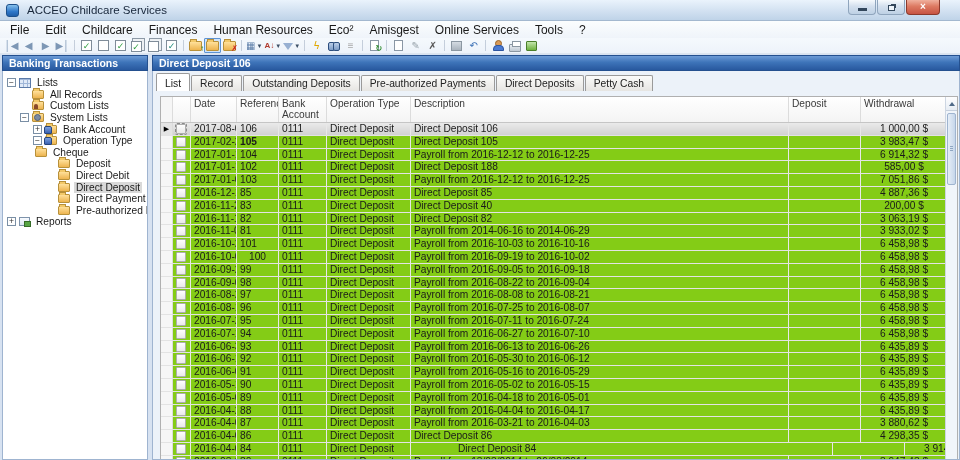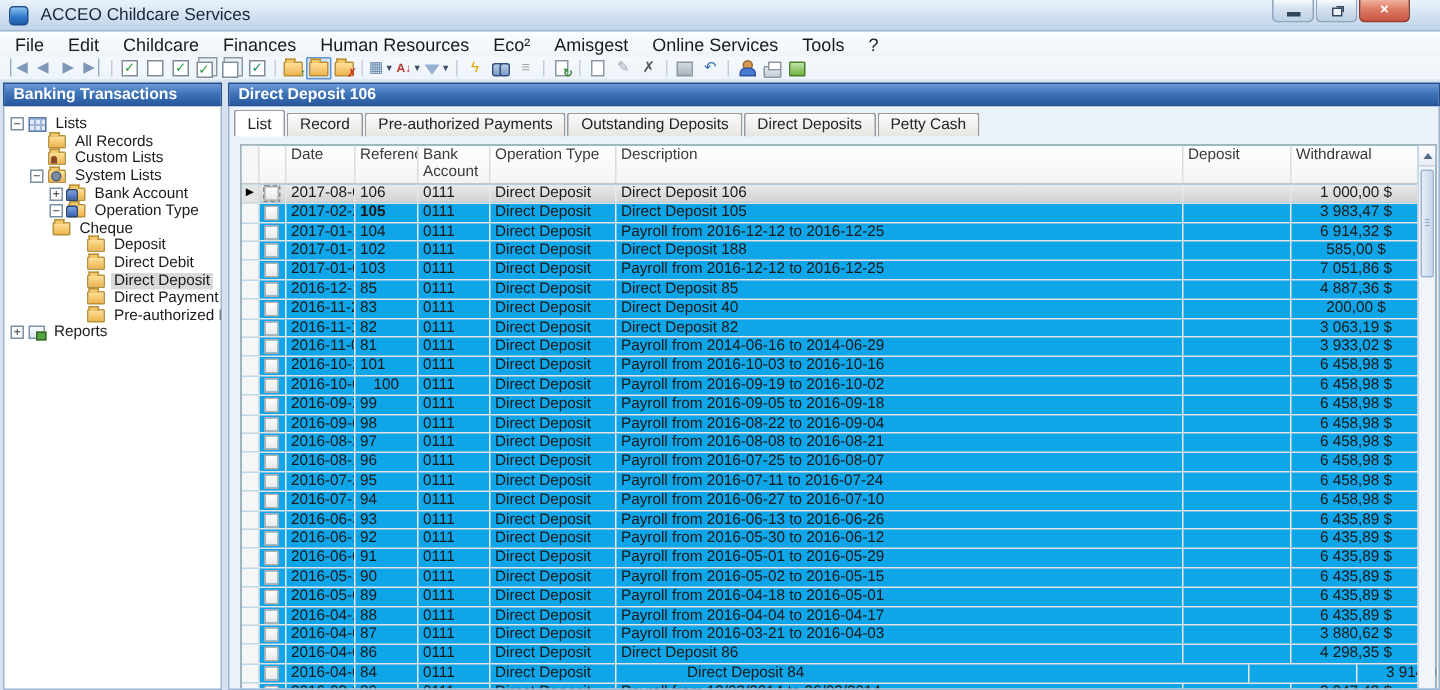--- a/index.html
+++ b/index.html
@@ -95,21 +95,21 @@
   .tlabel{padding:0 2px;}
   .trow.sel .tlabel{background:#d9d9d9;}
   
   .mainpanel{position:absolute;left:152px;top:1px;right:0;bottom:0;display:flex;flex-direction:column;}
   .tabarea{flex:1;background:#ecf2f9;border:1px solid #9fb4d0;border-top:none;position:relative;overflow:hidden;}
   .tabs{display:flex;padding:4px 0 0 3px;height:22px;}
   .tab{font-size:10.3px;padding:2px 8px 0 8px;background:linear-gradient(#fbfbfa,#e6e5e2);
     border:1px solid #9a9a9a;border-bottom:none;border-radius:2px 2px 0 0;margin-right:1px;
     color:#222;white-space:nowrap;height:16px;}
   .tab.active{background:#fff;height:18px;margin-top:-2px;padding-top:4px;position:relative;z-index:2;}
-  .grid{position:absolute;left:7px;right:1px;top:25px;bottom:0;background:#0ea5e9;
+  .grid{position:absolute;left:7px;right:1px;top:25px;bottom:0;background:#84cc16;
     border:1px solid #b0b0b0;border-bottom:none;overflow:hidden;}
   .grid-header{display:flex;height:26px;border-bottom:1px solid #c5c5c5;margin-right:12px;
     background:linear-gradient(#ffffff,#f4f4f4);font-size:10.2px;color:#3a3a3a;}
   .hcell{border-right:1px solid #dcdcdc;padding:1px 3px;flex:none;overflow:hidden;line-height:11px;}
   .grid-body{font-size:10.2px;}
   .grow{display:flex;height:12.8px;border-bottom:1px solid #e3e3e3;line-height:12.4px;width:787px;}
   .grow.sel{background:linear-gradient(#eaeaea,#d2d2d2);}
   .gc{border-right:1px solid #e8e8e8;padding:0 3px;flex:none;overflow:hidden;white-space:nowrap;}
   .c-ind{width:12px;background:#f6f6f6;border-right:1px solid #dcdcdc;text-align:center;
     font-size:7px;line-height:12px;color:#000;padding:0;}
@@ -339,22 +339,22 @@
           </div>
         </div>
     </div>
 
     <div class="mainpanel">
       <div class="panel-header">Direct Deposit 106</div>
       <div class="tabarea">
         <div class="tabs" id="tabs">
             <div class="tab active">List</div>
             <div class="tab">Record</div>
+            <div class="tab">Outstanding Deposits</div>
             <div class="tab">Pre-authorized Payments</div>
-            <div class="tab">Outstanding Deposits</div>
             <div class="tab">Direct Deposits</div>
             <div class="tab">Petty Cash</div>
           </div>
         <div class="grid">
           <div class="grid-header" id="grid-header">
               <div class="hcell c-ind" style="width: 12px;"></div>
               <div class="hcell" style="width: 18px;"></div>
               <div class="hcell" style="width: 46px;">Date</div>
               <div class="hcell" style="width: 42px;">Reference</div>
               <div class="hcell" style="width: 48px;">Bank Account</div>
@@ -573,21 +573,21 @@
                 <div class="gc num" style="width: 72px;"></div>
                 <div class="gc num" style="width: 87px;">6 435,89 $</div>
               </div>
               <div class="grow">
                 <div class="gc c-ind"></div>
                 <div class="gc c-chk"><span class="gcheck"></span></div>
                 <div class="gc" style="width: 46px;">2016-06-02</div>
                 <div class="gc" style="width: 42px;">91</div>
                 <div class="gc" style="width: 48px;">0111</div>
                 <div class="gc" style="width: 84px;">Direct Deposit</div>
-                <div class="gc" style="width: 378px;">Payroll from 2016-05-01 to 2016-05-29</div>
+                <div class="gc" style="width: 378px;">Payroll from 2016-05-16 to 2016-05-29</div>
                 <div class="gc num" style="width: 72px;"></div>
                 <div class="gc num" style="width: 87px;">6 435,89 $</div>
               </div>
               <div class="grow">
                 <div class="gc c-ind"></div>
                 <div class="gc c-chk"><span class="gcheck"></span></div>
                 <div class="gc" style="width: 46px;">2016-05-19</div>
                 <div class="gc" style="width: 42px;">90</div>
                 <div class="gc" style="width: 48px;">0111</div>
                 <div class="gc" style="width: 84px;">Direct Deposit</div>

